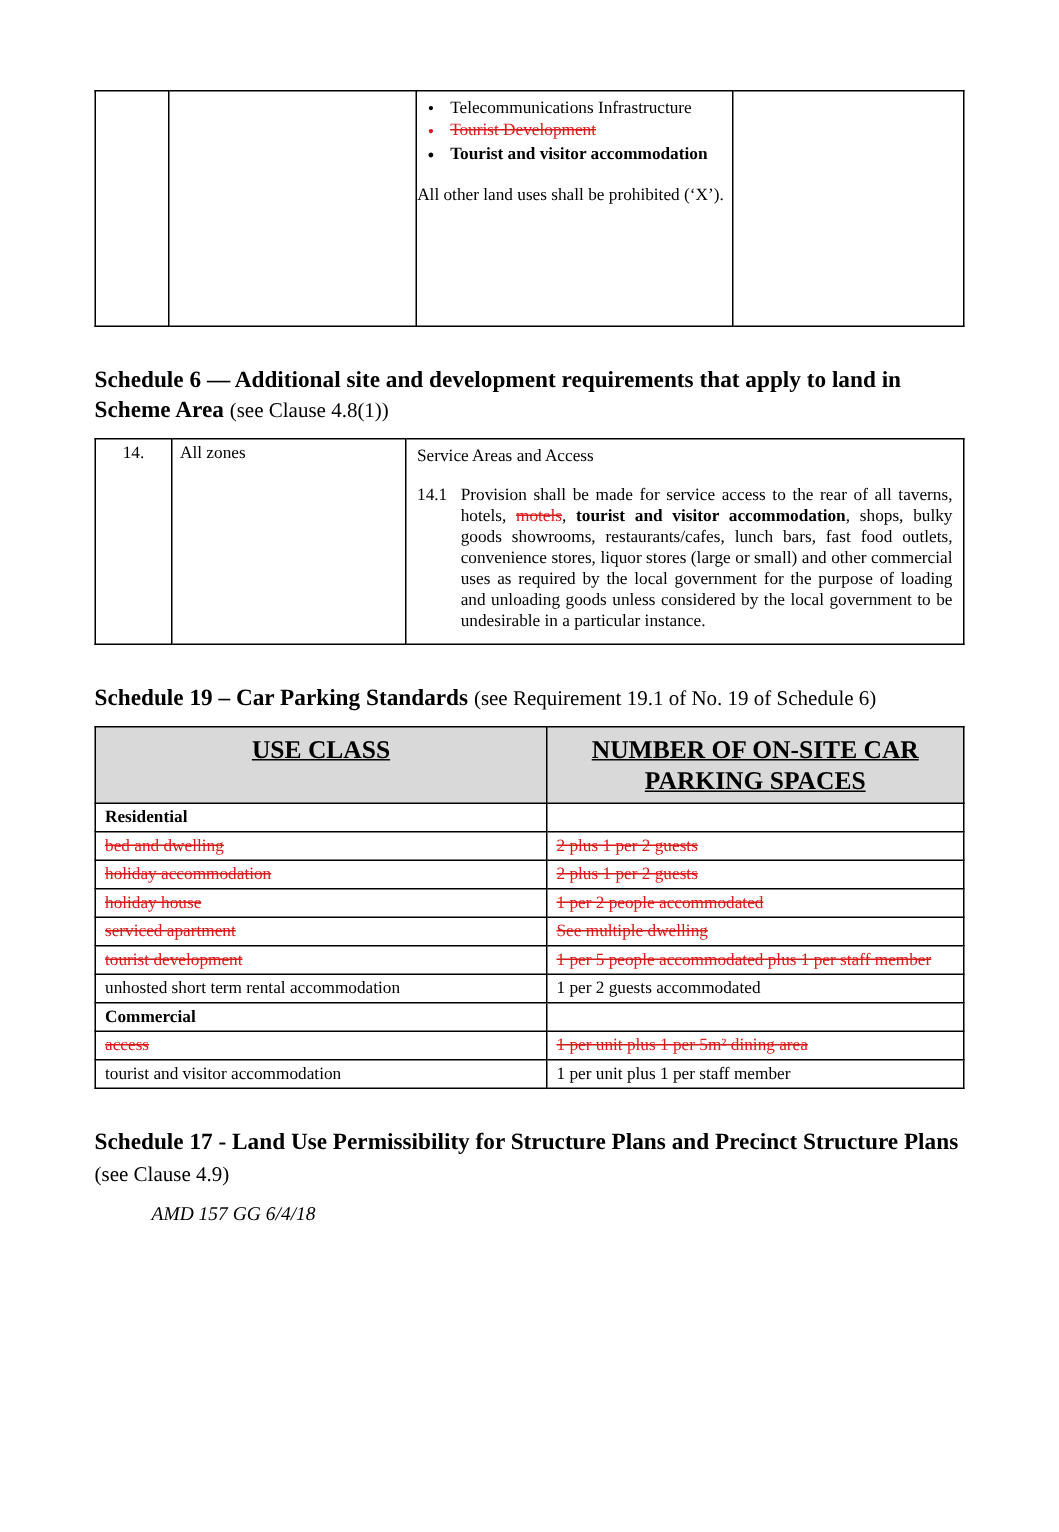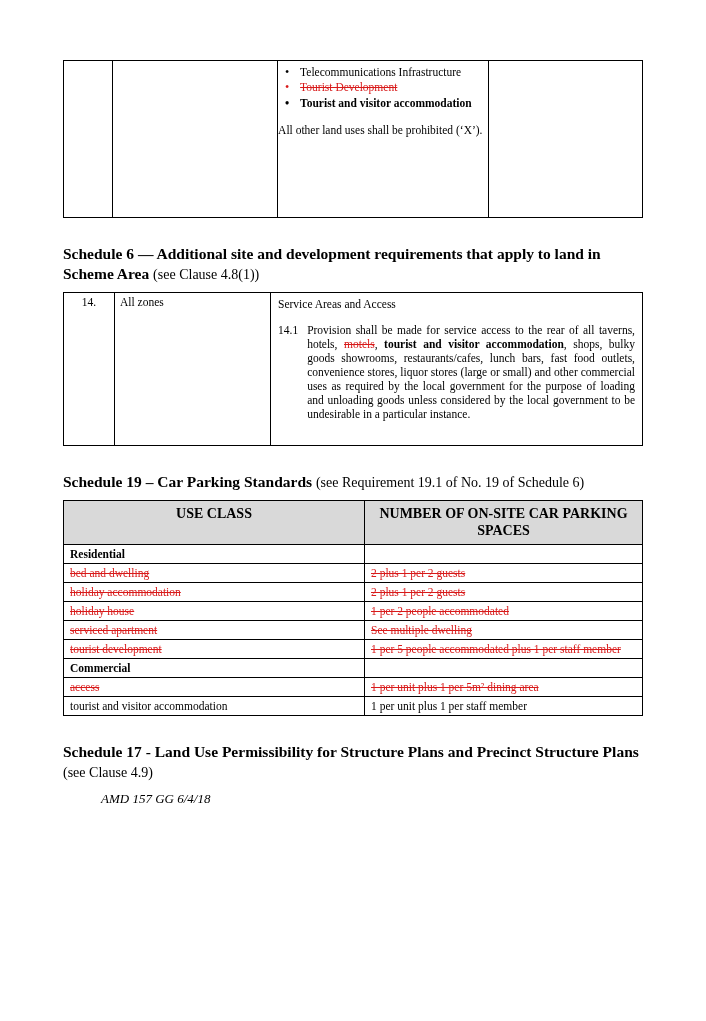--- a/index.html
+++ b/index.html
@@ -106,44 +106,45 @@
     text-align: center;
     font-style: italic;
     font-weight: bold;
     font-size: 11.5px;
     padding: 2px 4px;
   }
   .s6 .c1 { width: 40px; }
   .s6 .c2 { width: 145px; }
   .s6 .c3 { width: auto; }
   .s6 .num { text-align: center; }
-  .s6 .body-cell { padding: 4px 7px 24px 7px; }
+  .s6 .body-cell { padding: 4px 7px 8px 7px; }
   .req-title { margin-bottom: 12px; }
   .req-item {
     display: flex;
     gap: 9px;
     text-align: justify;
   }
   .req-item .rn { flex: 0 0 auto; }
   .req-item .rt { flex: 1 1 auto; text-align: justify; }
   .strikeout {
     color: #d81a1a;
     text-decoration: line-through;
   }
   .bold { font-weight: bold; }
 
   
   .s11 td { padding: 2px 6px; }
   .s11 .hdr td {
     background: #d9d9d9;
     text-align: center;
     font-weight: bold;
-    font-size: 14px;
+    font-size: 17px;
     padding: 4px 6px;
     line-height: 1.25;
+    text-decoration: underline;
   }
   .s11 .c1 { width: 288px; }
   .s11 .c2 { width: auto; }
   .s11 .cat td { font-weight: bold; }
   .s11 .struck td {
     color: #d81a1a;
     text-decoration: line-through;
   }
 </style>
 </head>
@@ -221,20 +222,24 @@
         <td>1 per 2 people accommodated</td>
       </tr>
       <tr class="struck">
         <td>serviced apartment</td>
         <td>See multiple dwelling</td>
       </tr>
       <tr class="struck">
         <td>tourist development</td>
         <td>1 per 5 people accommodated plus 1 per staff member</td>
       </tr>
+      <tr>
+        <td>unhosted short term rental accommodation</td>
+        <td>1 per 2 guests accommodated</td>
+      </tr>
       <tr class="cat">
         <td>Commercial</td>
         <td></td>
       </tr>
       <tr class="struck">
         <td>access</td>
         <td>1 per unit plus 1 per 5m² dining area</td>
       </tr>
       <tr>
         <td>tourist and visitor accommodation</td>

